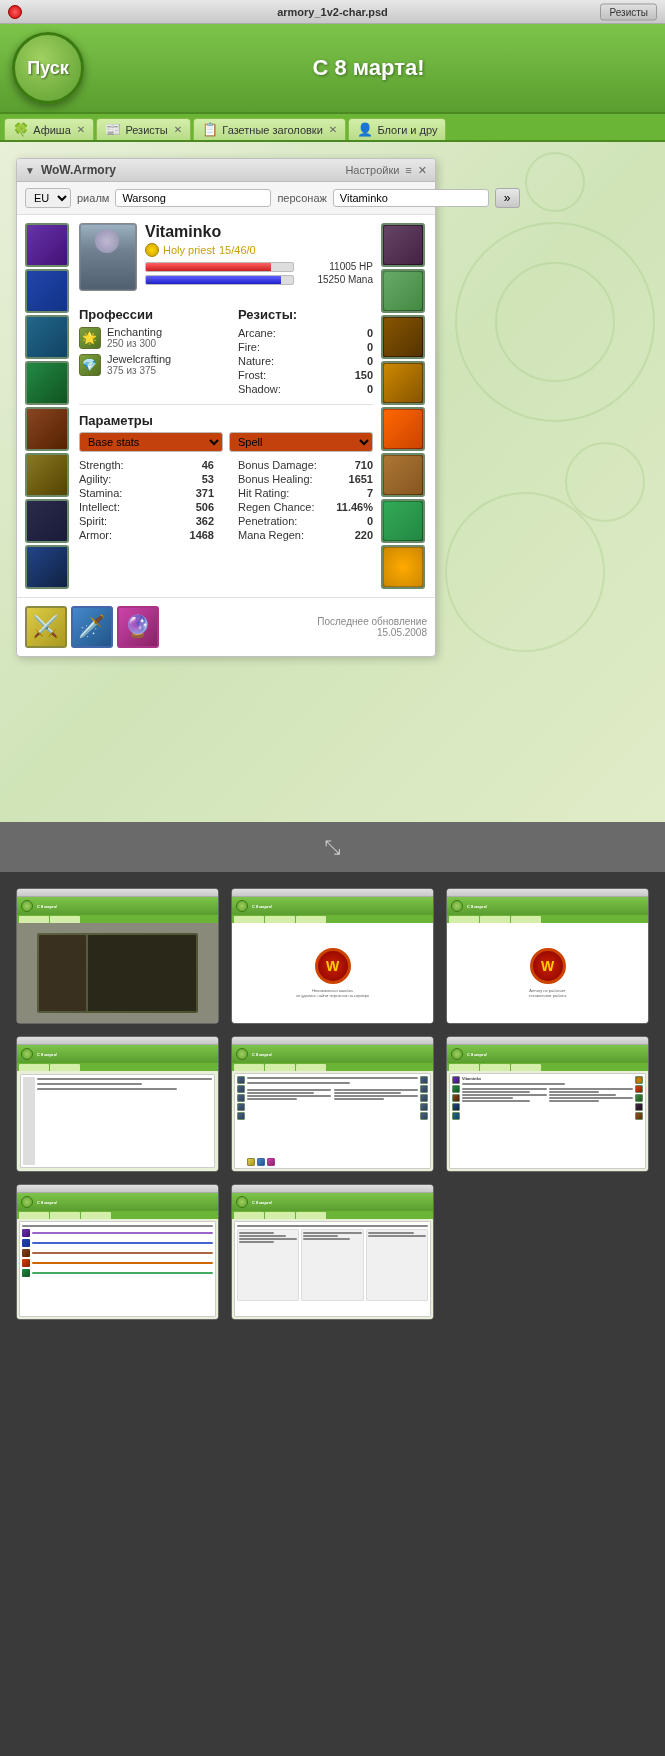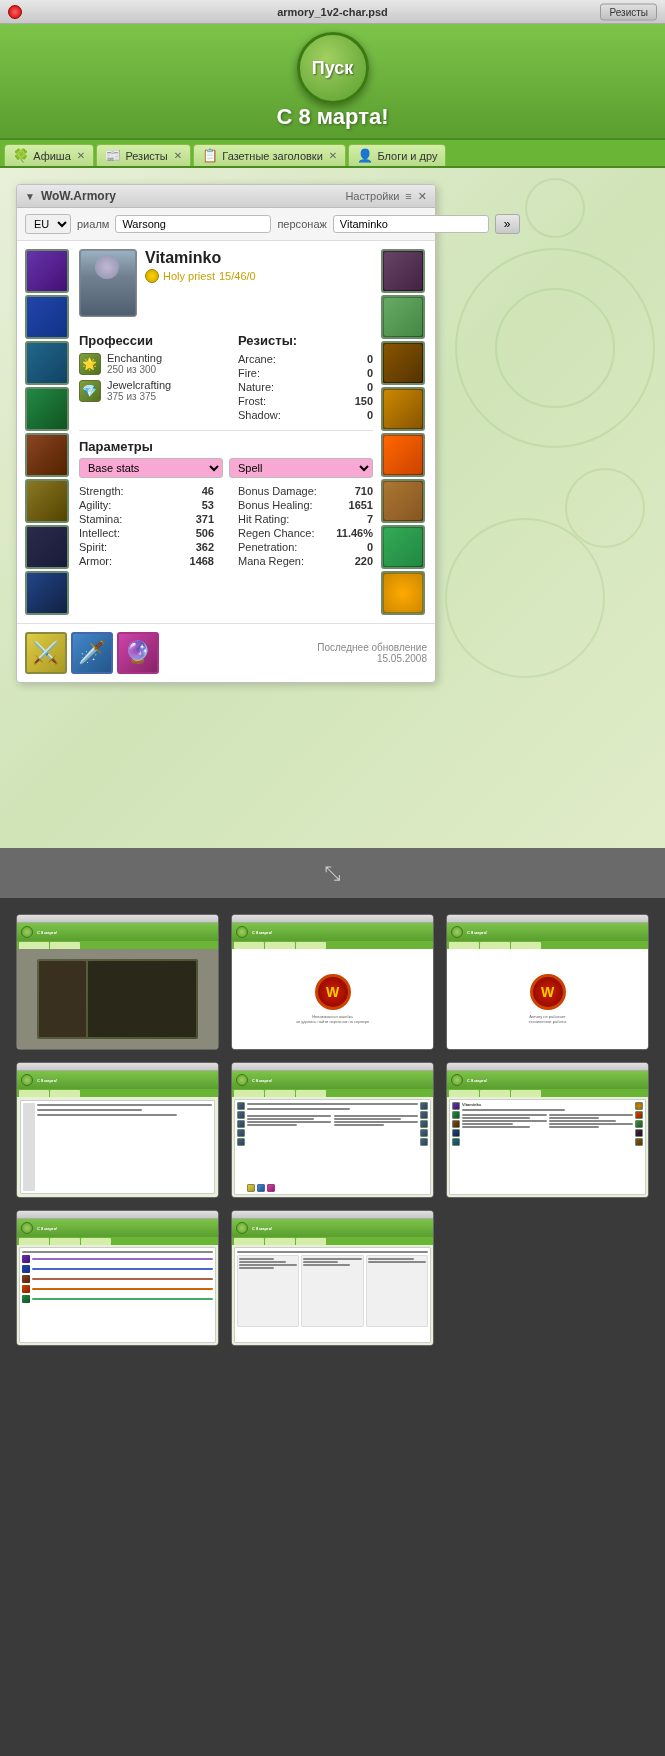--- a/index.html
+++ b/index.html
@@ -50,21 +50,20 @@
       cursor: pointer;
     }
 
     
     .green-header {
       background: linear-gradient(180deg, #7dc44a 0%, #5a9e2f 100%);
       padding: 8px 12px;
       display: flex;
       align-items: center;
       border-bottom: 2px solid #4a8a20;
-      flex-direction: column;
     }
     .pusk-button {
       width: 72px; height: 72px;
       background: radial-gradient(circle at 40% 35%, #a0d060, #5a9e2f);
       border-radius: 50%;
       border: 3px solid #3a7a10;
       display: flex;
       align-items: center;
       justify-content: center;
       font-size: 18px;
@@ -395,21 +394,21 @@
     .params-selects {
       display: flex;
       gap: 6px;
       margin-bottom: 6px;
     }
     .param-select {
       border: 1px solid #bbb;
       border-radius: 3px;
       padding: 2px 4px;
       font-size: 11px;
-      background: #f9a8d4;
+      background: #c2410c;
       cursor: pointer;
       flex: 1;
     }
     .stats-table {
       display: grid;
       grid-template-columns: 1fr 1fr;
       gap: 0 24px;
     }
     .stat-row {
       display: flex;
@@ -745,20 +744,34 @@
             <div class="char-avatar-inner">
               <div class="char-avatar-face"></div>
             </div>
           </div>
           <div class="char-name-block">
             <div class="char-name">Vitaminko</div>
             <div class="char-class">
               <div class="class-icon"></div>
               <span>Holy priest</span>
               <span>15/46/0</span>
+            </div>
+            <div class="bars">
+              <div class="bar-row">
+                <div class="bar-bg">
+                  <div class="bar-fill-hp"></div>
+                </div>
+                <span class="bar-label">11005 HP</span>
+              </div>
+              <div class="bar-row">
+                <div class="bar-bg">
+                  <div class="bar-fill-mana"></div>
+                </div>
+                <span class="bar-label">15250 Mana</span>
+              </div>
             </div>
           </div>
         </div>
 
         <div class="stats-grid">
           <div>
             <div class="section-title">Профессии</div>
             <div class="profession-row">
               <div class="prof-icon">🌟</div>
               <div class="prof-info">

